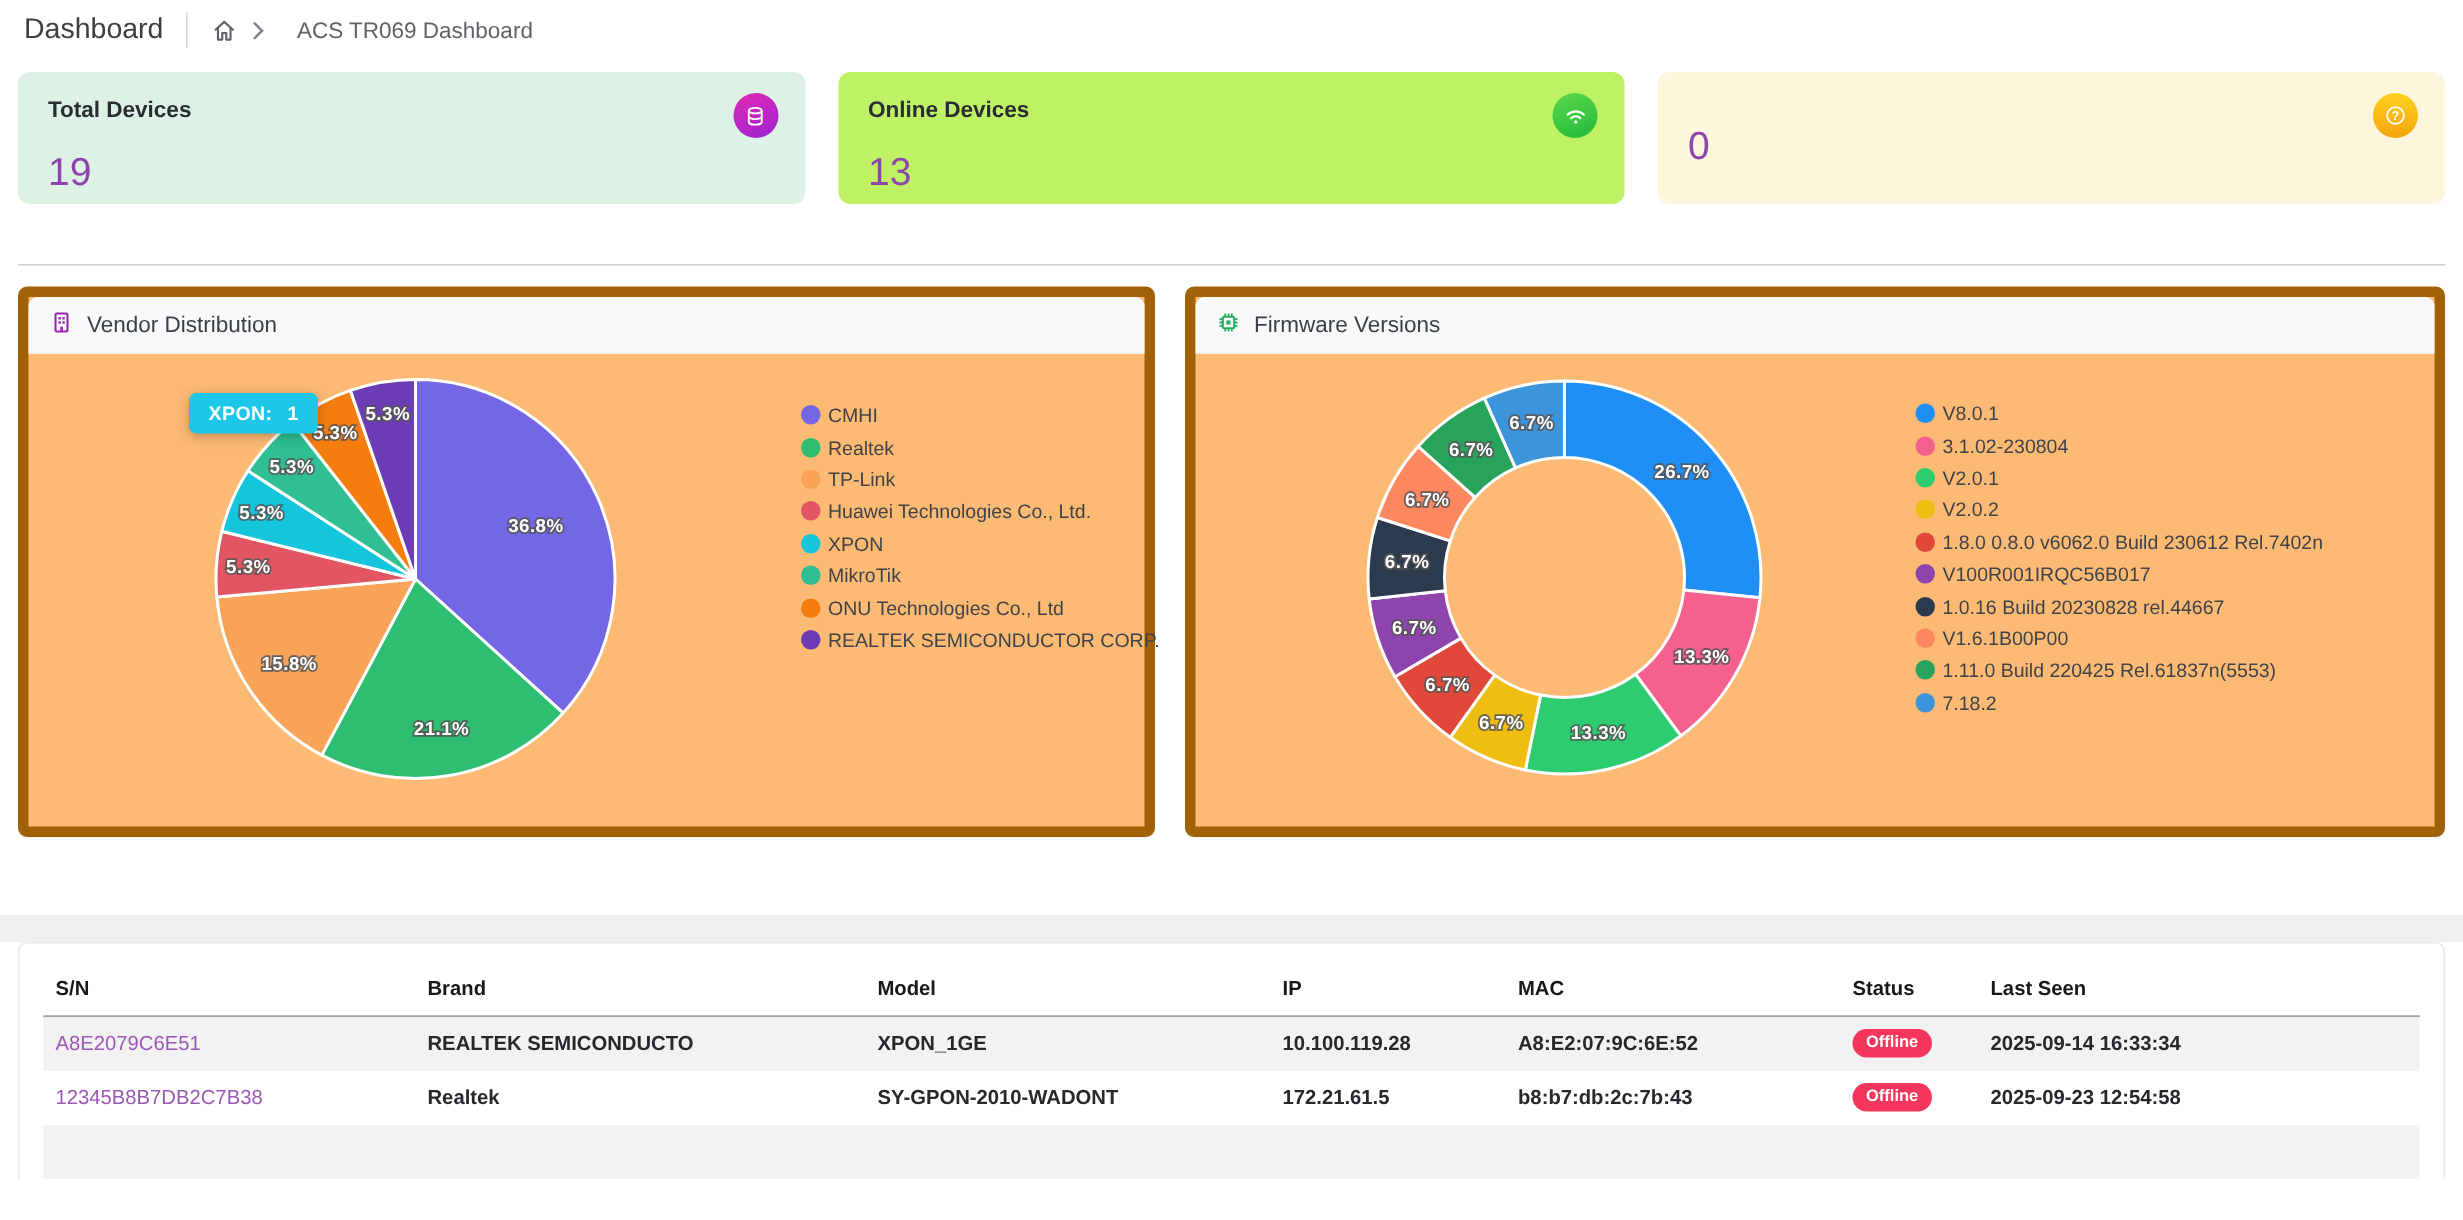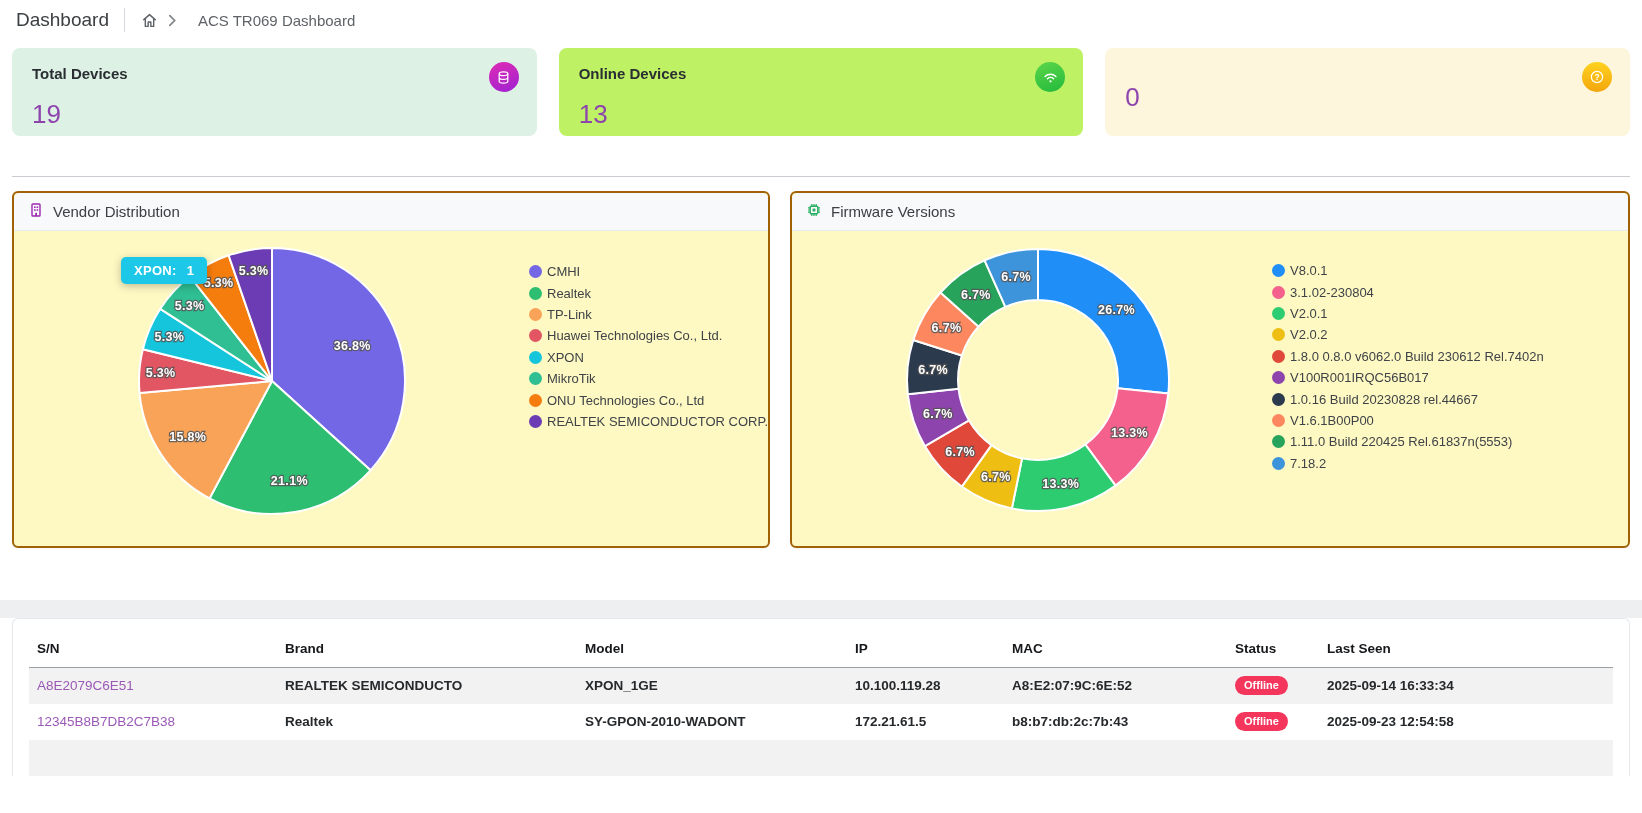--- a/index.html
+++ b/index.html
@@ -22,21 +22,21 @@
     display:flex; align-items:center; justify-content:center; }
   .g-magenta { background:linear-gradient(160deg,#e02bb4,#9d22d2); }
   .g-green   { background:linear-gradient(160deg,#5cd74a,#22b93c); }
   .g-red     { background:linear-gradient(135deg,#f41e4c,#fb6c2b); }
   .g-yellow  { background:linear-gradient(180deg,#ffd21f,#f3a50c); }
 
   .hr-line { border-top:1px solid #c9ccd1; margin:40px 12px 0; }
 
   
   .charts-row { display:flex; gap:20px; margin:14px 12px 0; }
-  .card { background:#fef9c3; border:2px solid #a16207; border-radius:6px;
+  .card { background:#fdba74; border:7px solid #a16207; border-radius:6px;
     box-shadow:0 1px 2px rgba(0,0,0,.04); }
   .chart-card-left { width:758px; }
   .chart-card-right { flex:1; }
   .card-head { height:38px; display:flex; align-items:center; gap:9px; padding:0 14px;
     background:#f8f9fa; border-bottom:1px solid #e9ecef; font-size:15px; color:#3c4043;
     border-radius:6px 6px 0 0; }
   .card-body { position:relative; height:315px; }
   .card-body svg.chart { position:absolute; left:0; top:0; }
   path.slice { stroke:#fff; stroke-width:2; stroke-linejoin:round; }
   .slice-label { font-family:"Liberation Sans",sans-serif; font-size:12.5px; font-weight:700;

